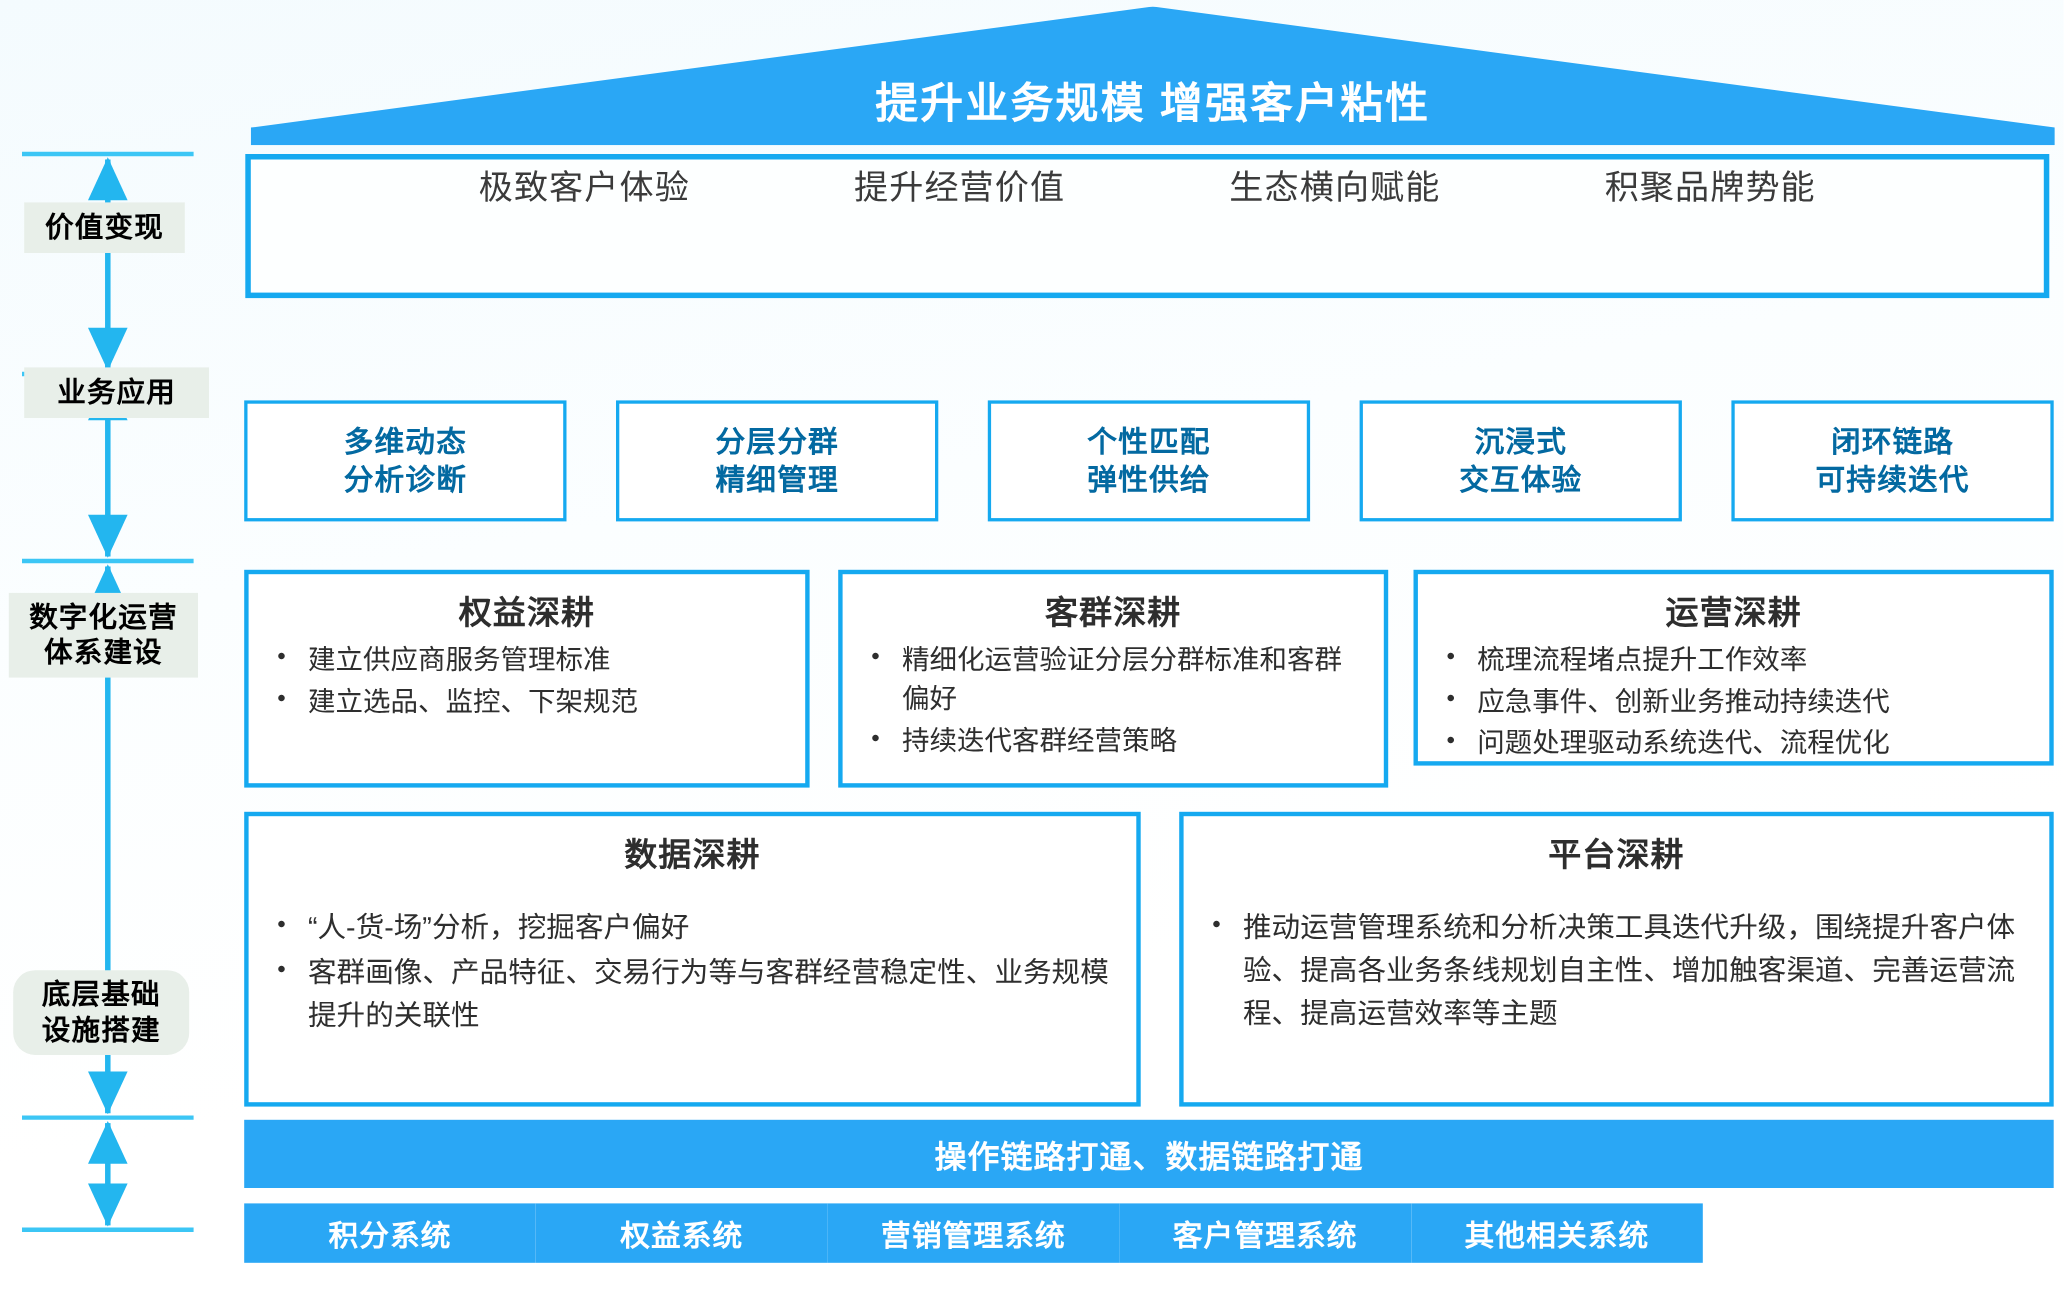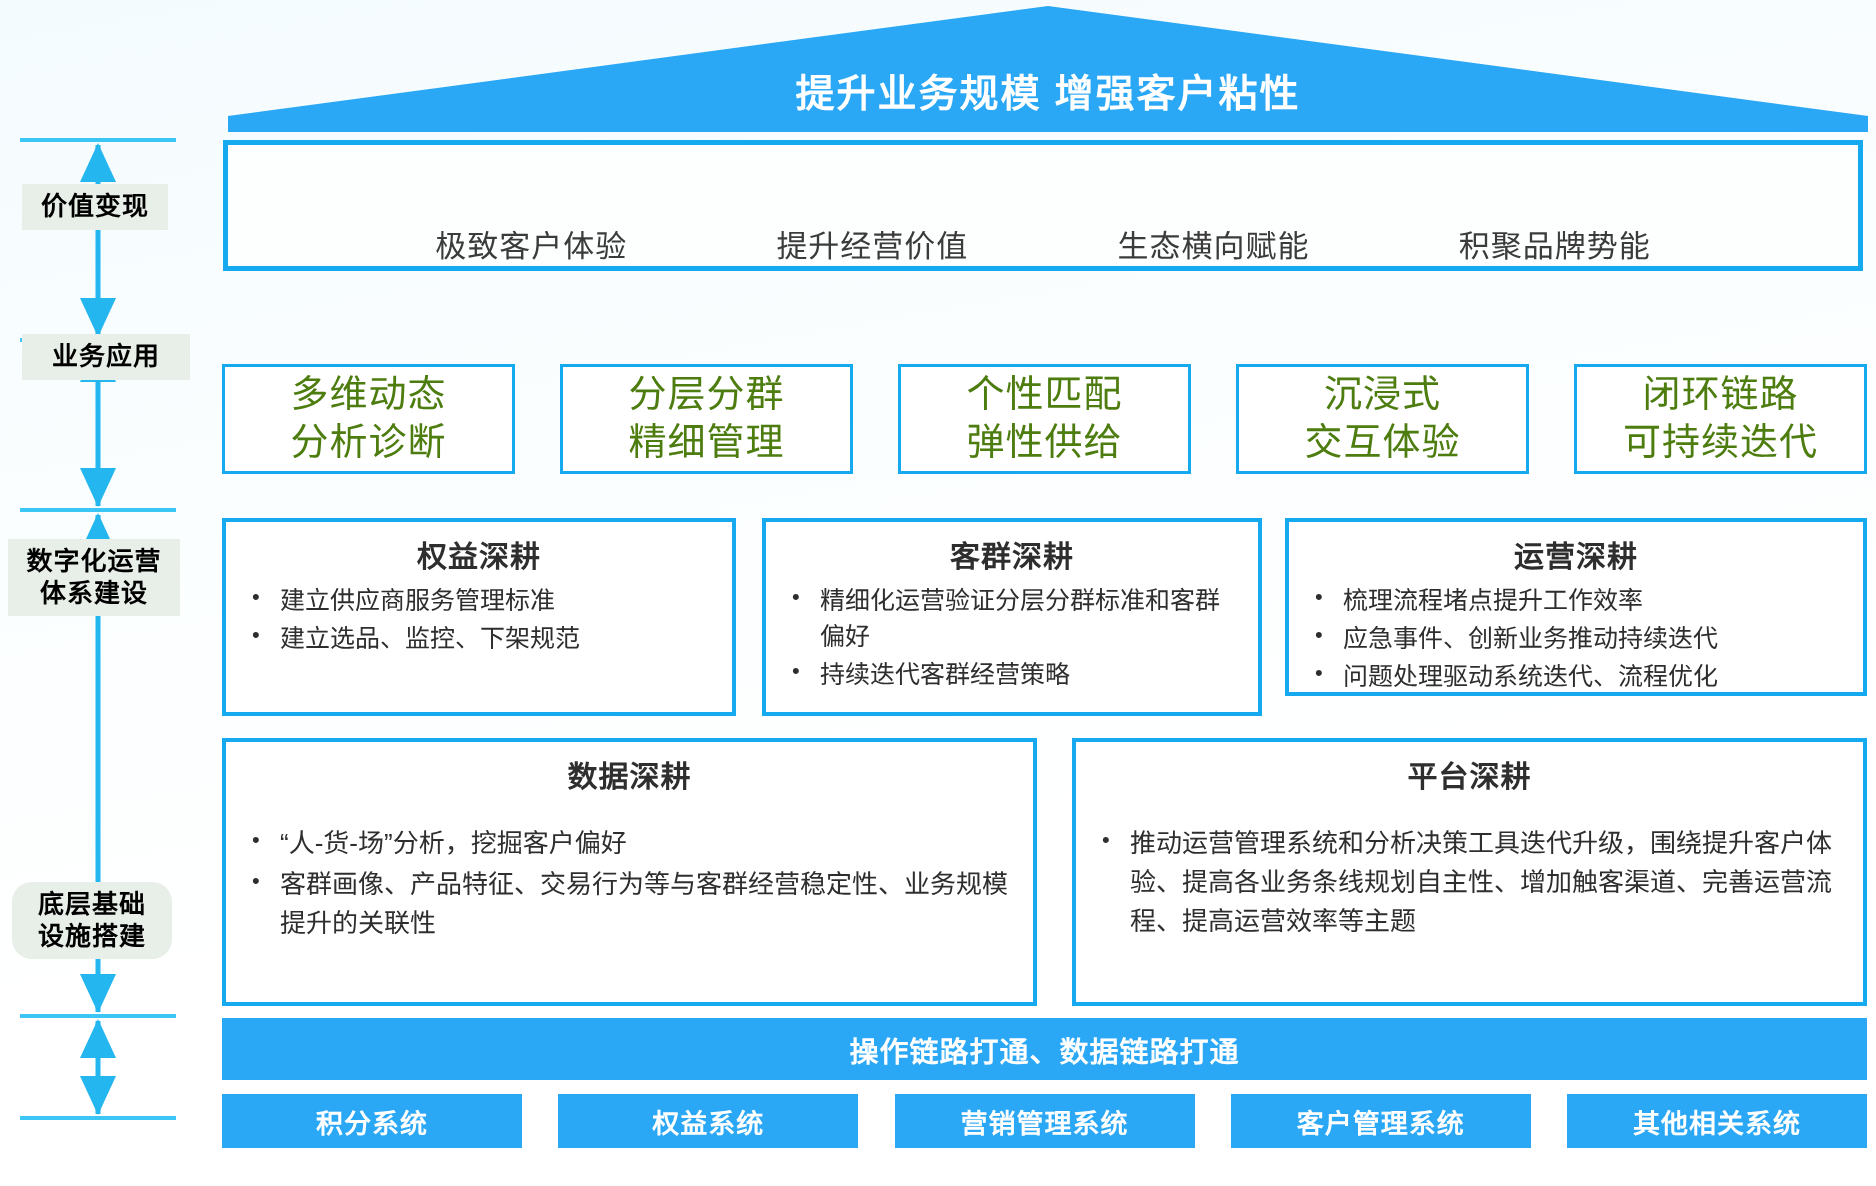--- a/index.html
+++ b/index.html
@@ -83,21 +83,21 @@
   .value-band {
     position: absolute;
     left: 223px;
     top: 140px;
     width: 1640px;
     height: 131px;
     border: 5px solid #15a9f0;
     box-sizing: border-box;
     background: #fdffff;
     display: flex;
-    align-items: flex-end;
+    align-items: flex-start;
     justify-content: space-evenly;
     padding: 0 58px;
   }
   .value-item {
     font-size: 31px;
     color: #3b3b3b;
     font-weight: 500;
     white-space: nowrap;
     letter-spacing: 1px;
   }
@@ -117,23 +117,23 @@
     border: 3px solid #15a9f0;
     box-sizing: border-box;
     background: #ffffff;
     display: flex;
     flex-direction: column;
     align-items: center;
     justify-content: center;
     line-height: 1.26;
   }
   .app-card .line {
-    font-size: 38px;
-    color: #4d7c0f;
-    font-weight: 400;
+    font-size: 27px;
+    color: #0369a1;
+    font-weight: 700;
     white-space: nowrap;
     letter-spacing: 1px;
   }
 
   
   .deep-row1 {
     position: absolute;
     left: 222px;
     top: 518px;
     width: 1645px;
@@ -207,21 +207,21 @@
     display: flex;
     align-items: center;
     justify-content: center;
     letter-spacing: 1px;
   }
 
   .system-row {
     position: absolute;
     left: 222px;
     top: 1094px;
-    width: 1645px;
+    width: 1326px;
     height: 54px;
     display: flex;
     justify-content: space-between;
   }
   .system-chip {
     width: 300px;
     background: #2aa7f5;
     color: #ffffff;
     font-size: 27px;
     font-weight: 700;

